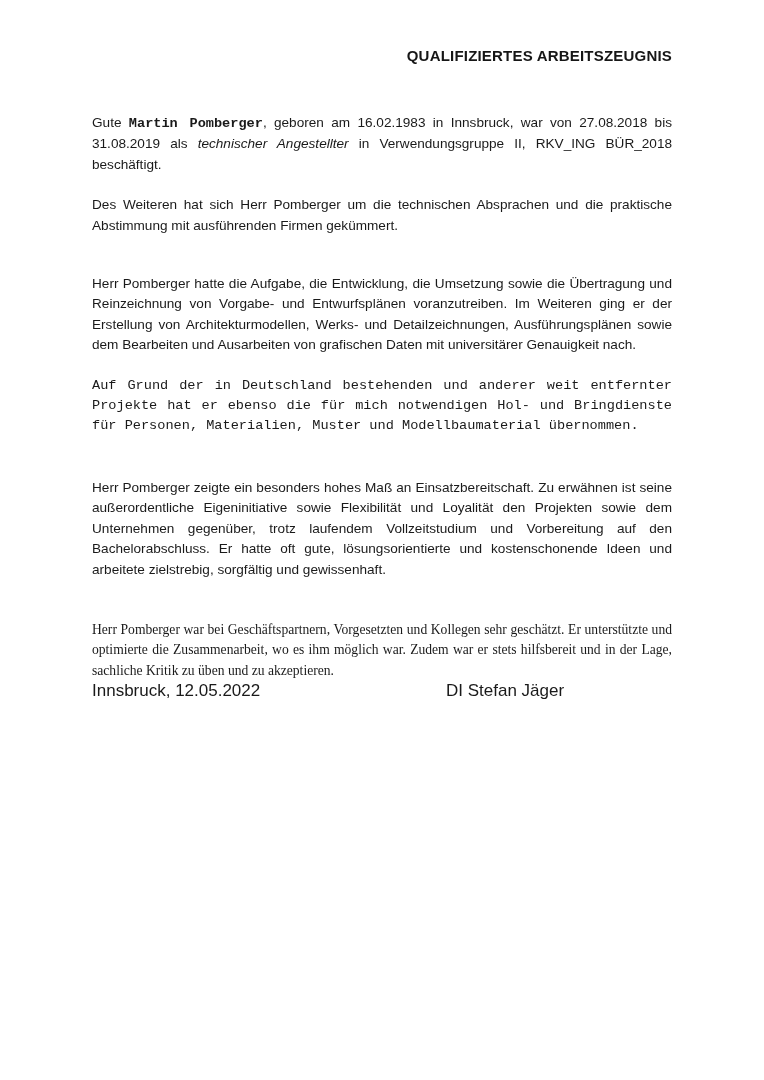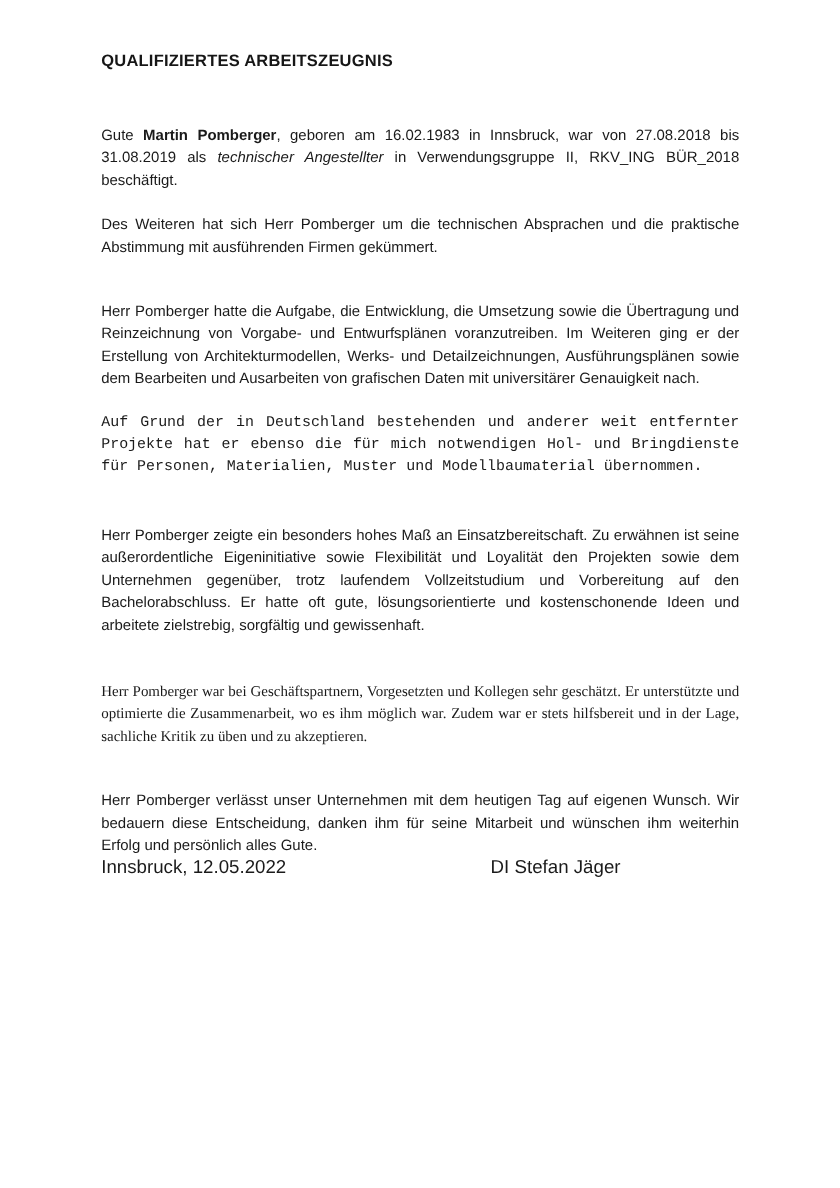--- a/index.html
+++ b/index.html
@@ -18,32 +18,32 @@
     color: #1a1a1a;
     box-sizing: border-box;
     padding: 46px 92px 0 92px;
     overflow: hidden;
   }
   .doc-title {
     margin: 0;
     font-size: 15px;
     line-height: 19px;
     font-weight: bold;
-    text-align: left;
+    text-align: right;
     letter-spacing: 0.2px;
     color: #161616;
   }
   .para {
     margin: 0;
     font-size: 13.6px;
     line-height: 20.4px;
     text-align: justify;
     text-justify: inter-word;
   }
-  .para b { font-weight: bold; }
+  .para b { font-weight: bold; font-family: Liberation Mono, monospace; }
   .para i { font-style: italic; }
   .p-intro   { margin-top: 48px; }
   .p-duties  { margin-top: 38px; }
   .p-coord   { margin-top: 20px; }
   .p-errands { margin-top: 20px; font-family: Liberation Mono, monospace; }
   .p-perf    { margin-top: 41px; }
   .p-social  { margin-top: 40px; font-family: Liberation Serif, serif; }
   .p-leaving { margin-top: 38px; }
   .closing {
     position: relative;
@@ -76,20 +76,19 @@
   <p class="para p-coord">Des Weiteren hat sich Herr Pomberger um die technischen Absprachen und die praktische Abstimmung mit ausführenden Firmen gekümmert.</p>
 
   <p class="para p-duties">Herr Pomberger hatte die Aufgabe, die Entwicklung, die Umsetzung sowie die Übertragung und Reinzeichnung von Vorgabe- und Entwurfsplänen voranzutreiben. Im Weiteren ging er der Erstellung von Architekturmodellen, Werks- und Detailzeichnungen, Ausführungsplänen sowie dem Bearbeiten und Ausarbeiten von grafischen Daten mit universitärer Genauigkeit nach.</p>
 
   <p class="para p-errands">Auf Grund der in Deutschland bestehenden und anderer weit entfernter Projekte hat er ebenso die für mich notwendigen Hol- und Bringdienste für Personen, Materialien, Muster und Modellbaumaterial übernommen.</p>
 
   <p class="para p-perf">Herr Pomberger zeigte ein besonders hohes Maß an Einsatzbereitschaft. Zu erwähnen ist seine außerordentliche Eigeninitiative sowie Flexibilität und Loyalität den Projekten sowie dem Unternehmen gegenüber, trotz laufendem Vollzeitstudium und Vorbereitung auf den Bachelorabschluss. Er hatte oft gute, lösungsorientierte und kostenschonende Ideen und arbeitete zielstrebig, sorgfältig und gewissenhaft.</p>
 
   <p class="para p-social">Herr Pomberger war bei Geschäftspartnern, Vorgesetzten und Kollegen sehr geschätzt. Er unterstützte und optimierte die Zusammenarbeit, wo es ihm möglich war. Zudem war er stets hilfsbereit und in der Lage, sachliche Kritik zu üben und zu akzeptieren.</p>
 
-  <p class="para p-leaving">Herr Pomberger verlässt unser Unternehmen mit dem heutigen Tag auf eigenen Wunsch. Wir bedauern diese Entscheidung, danken ihm für seine Mitarbeit und wünschen ihm weiterhin Erfolg und persönlich alles Gute.</p>
 
   <div class="closing">
     <span class="place-date">Innsbruck, 12.05.2022</span>
     <span class="signatory">DI Stefan Jäger</span>
   </div>
 
 </div>
 
 </body></html>

